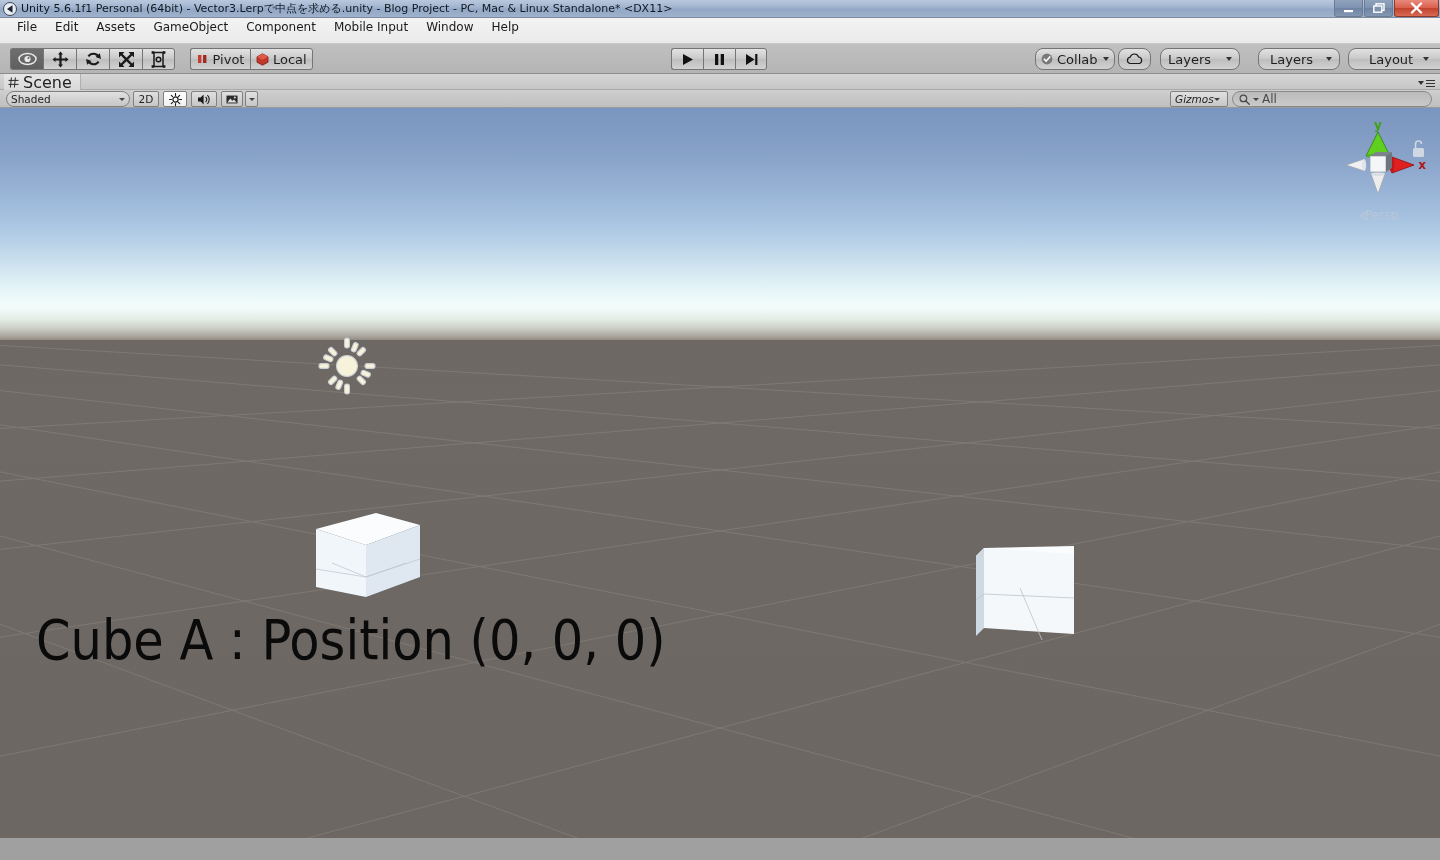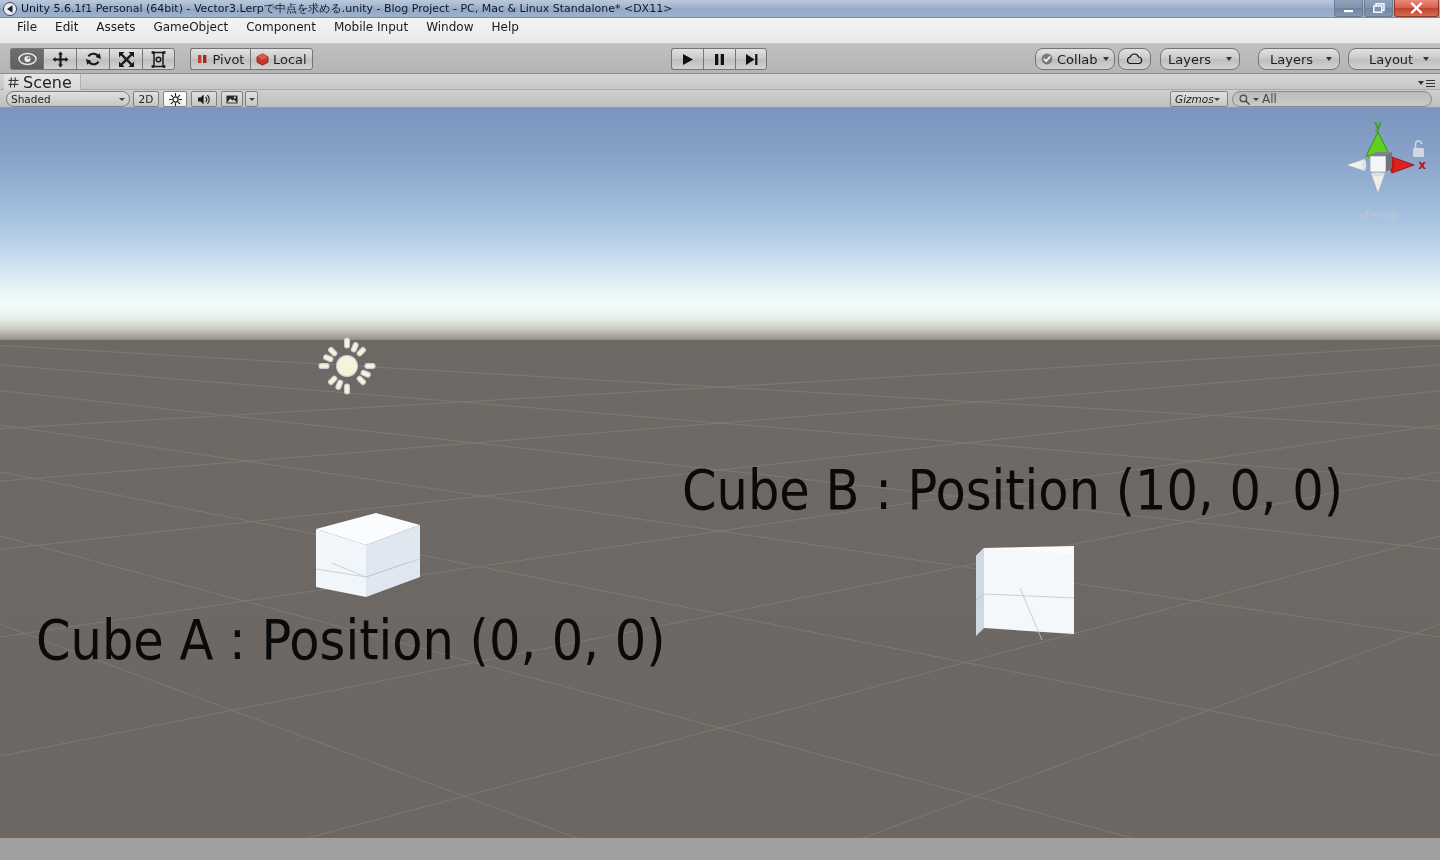--- a/index.html
+++ b/index.html
@@ -457,21 +457,20 @@
           <polygon points="12,6 102,12 102,92 12,86" fill="#f4f8fb"></polygon>
           <g stroke="#bcc5cc" stroke-width="0.9" opacity="0.9" fill="none">
             <path d="M12,52 L102,56"></path>
             <path d="M4,58 L12,52"></path>
             <path d="M48,46 L70,98"></path>
           </g>
         </svg>
       </div>
 
       <div class="overlay-label" id="label-a">Cube A : Position (0, 0, 0)</div>
-      <div class="overlay-label" id="label-b">Cube B : Position (10, 0, 0)</div>
 
       <div class="view-gizmo">
         <svg width="96" height="110" viewBox="0 0 96 110">
 
           <g fill="none" stroke="#cfd8e2" stroke-width="1.6">
             <rect x="77" y="36" width="11" height="9" rx="1.5" fill="#cfd8e2" stroke="none"></rect>
             <path d="M79.5,36 L79.5,32 A3,3 0 0 1 85.5,32"></path>
           </g>
 
           <polygon points="10,53 28,47 28,59" fill="#f0f0f0" stroke="#9aa5b2" stroke-width="0.8"></polygon>

